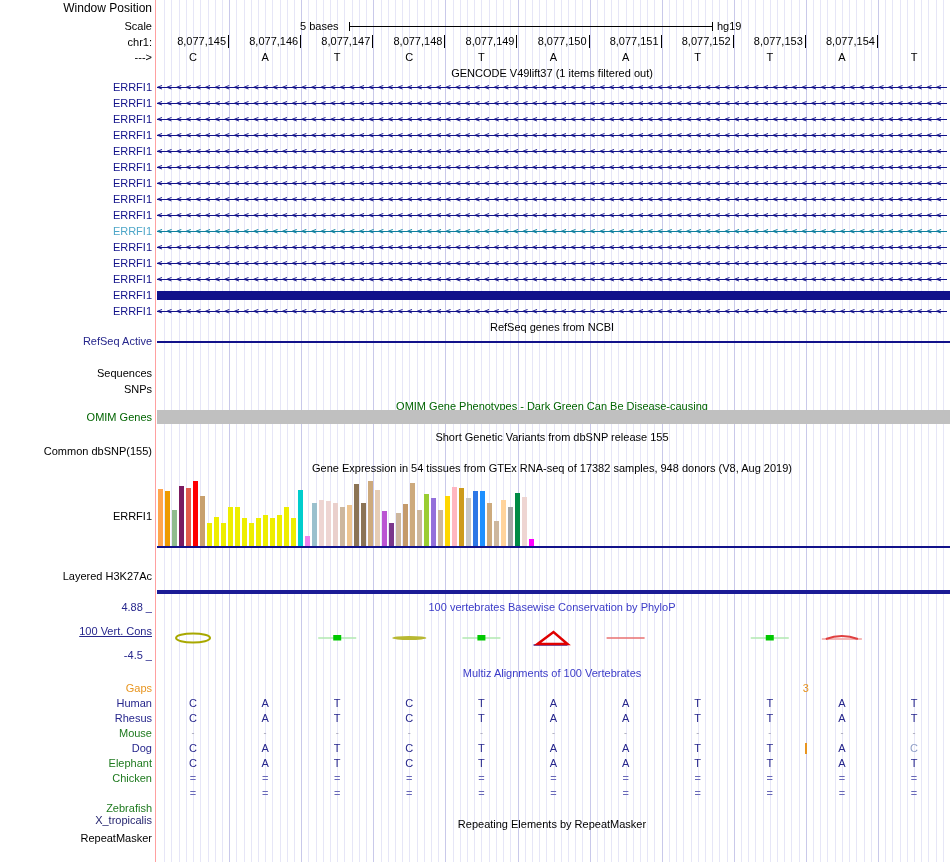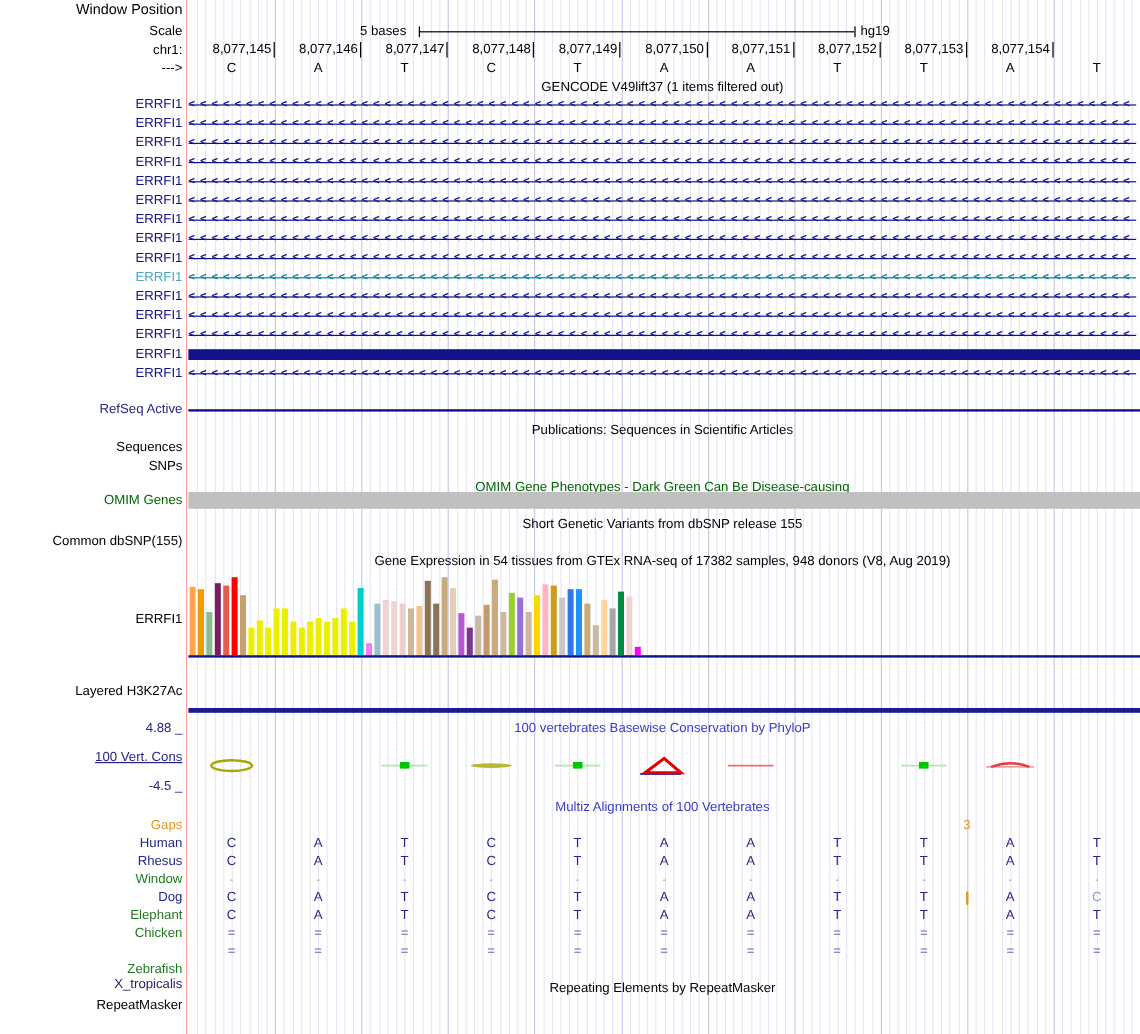--- a/index.html
+++ b/index.html
@@ -267,24 +267,24 @@
       </div>
       <div class="lbl" style="top: 289px; color: rgb(18, 18, 138);">ERRFI1</div>
       <div class="solid-bar" style="top: 291px; background: rgb(18, 18, 138);"></div>
       <div class="lbl" style="top: 305px; color: rgb(18, 18, 138);">ERRFI1</div>
       <div class="gene-row" style="top: 307px;">
         <div class="gene-line" style="background: rgb(18, 18, 138);"></div>
         <div class="gene-arrows" style="color: rgb(18, 18, 138);">&lt;&lt;&lt;&lt;&lt;&lt;&lt;&lt;&lt;&lt;&lt;&lt;&lt;&lt;&lt;&lt;&lt;&lt;&lt;&lt;&lt;&lt;&lt;&lt;&lt;&lt;&lt;&lt;&lt;&lt;&lt;&lt;&lt;&lt;&lt;&lt;&lt;&lt;&lt;&lt;&lt;&lt;&lt;&lt;&lt;&lt;&lt;&lt;&lt;&lt;&lt;&lt;&lt;&lt;&lt;&lt;&lt;&lt;&lt;&lt;&lt;&lt;&lt;&lt;&lt;&lt;&lt;&lt;&lt;&lt;&lt;&lt;&lt;&lt;&lt;&lt;&lt;&lt;&lt;&lt;&lt;&lt;</div>
       </div>
     </div>
 
+  <div class="ttl" style="top:321px;">RefSeq genes from NCBI</div>
   <div class="lbl" style="top:335px; color:#26268c;">RefSeq Active</div>
   <div class="hrule" style="top:341px; height:2px; background:#12128a;"></div>
 
-  <div class="ttl" style="top:353px;">Publications: Sequences in Scientific Articles</div>
   <div class="lbl" style="top:367px;">Sequences</div>
   <div class="lbl" style="top:383px;">SNPs</div>
 
   <div class="ttl" style="top:400px; color:#006400;">OMIM Gene Phenotypes - Dark Green Can Be Disease-causing</div>
   <div class="lbl" style="top:411px; color:#006400;">OMIM Genes</div>
   <div class="hrule" style="top:410px; height:14px; background:#c0c0c0;"></div>
 
   <div class="ttl" style="top:431px;">Short Genetic Variants from dbSNP release 155</div>
   <div class="lbl" style="top:445px;">Common dbSNP(155)</div>
 
@@ -393,21 +393,21 @@
       <div class="mz-cell" style="left: 229.1px; top: 712px; color: rgb(38, 38, 140); font-size: 11px;">A</div>
       <div class="mz-cell" style="left: 301.2px; top: 712px; color: rgb(38, 38, 140); font-size: 11px;">T</div>
       <div class="mz-cell" style="left: 373.3px; top: 712px; color: rgb(38, 38, 140); font-size: 11px;">C</div>
       <div class="mz-cell" style="left: 445.4px; top: 712px; color: rgb(38, 38, 140); font-size: 11px;">T</div>
       <div class="mz-cell" style="left: 517.5px; top: 712px; color: rgb(38, 38, 140); font-size: 11px;">A</div>
       <div class="mz-cell" style="left: 589.6px; top: 712px; color: rgb(38, 38, 140); font-size: 11px;">A</div>
       <div class="mz-cell" style="left: 661.7px; top: 712px; color: rgb(38, 38, 140); font-size: 11px;">T</div>
       <div class="mz-cell" style="left: 733.8px; top: 712px; color: rgb(38, 38, 140); font-size: 11px;">T</div>
       <div class="mz-cell" style="left: 805.9px; top: 712px; color: rgb(38, 38, 140); font-size: 11px;">A</div>
       <div class="mz-cell" style="left: 878px; top: 712px; color: rgb(38, 38, 140); font-size: 11px;">T</div>
-      <div class="lbl" style="top: 727px; color: rgb(31, 122, 31);">Window</div>
+      <div class="lbl" style="top: 727px; color: rgb(31, 122, 31);">Mouse</div>
       <div class="mz-cell" style="left: 157px; top: 727px; color: rgb(154, 154, 174); font-size: 9px;">-</div>
       <div class="mz-cell" style="left: 229.1px; top: 727px; color: rgb(154, 154, 174); font-size: 9px;">-</div>
       <div class="mz-cell" style="left: 301.2px; top: 727px; color: rgb(154, 154, 174); font-size: 9px;">-</div>
       <div class="mz-cell" style="left: 373.3px; top: 727px; color: rgb(154, 154, 174); font-size: 9px;">-</div>
       <div class="mz-cell" style="left: 445.4px; top: 727px; color: rgb(154, 154, 174); font-size: 9px;">-</div>
       <div class="mz-cell" style="left: 517.5px; top: 727px; color: rgb(154, 154, 174); font-size: 9px;">-</div>
       <div class="mz-cell" style="left: 589.6px; top: 727px; color: rgb(154, 154, 174); font-size: 9px;">-</div>
       <div class="mz-cell" style="left: 661.7px; top: 727px; color: rgb(154, 154, 174); font-size: 9px;">-</div>
       <div class="mz-cell" style="left: 733.8px; top: 727px; color: rgb(154, 154, 174); font-size: 9px;">-</div>
       <div class="mz-cell" style="left: 805.9px; top: 727px; color: rgb(154, 154, 174); font-size: 9px;">-</div>

